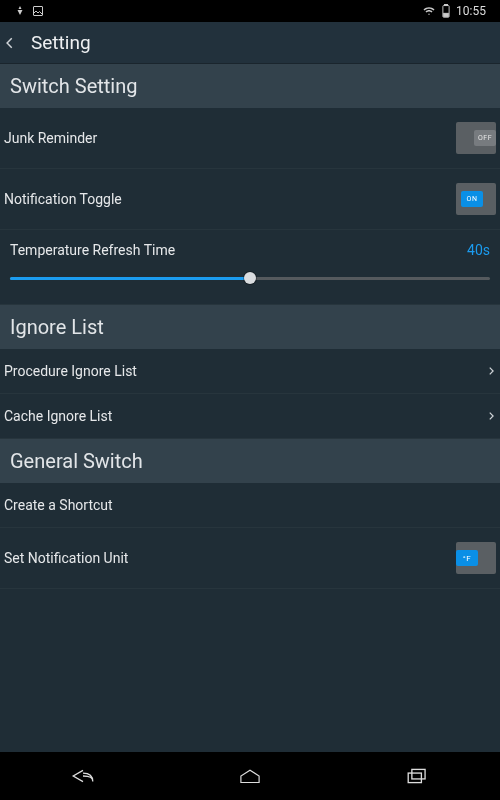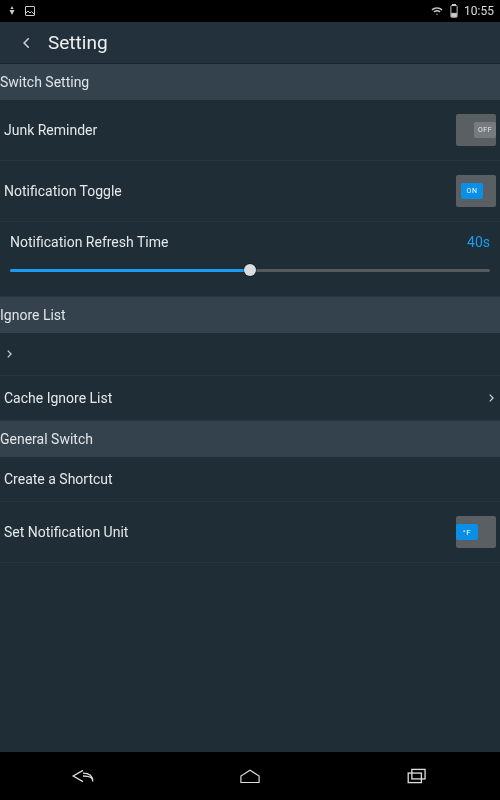--- a/index.html
+++ b/index.html
@@ -12,47 +12,47 @@
     flex-direction: column;
   }
 
   
   .status-bar {
     height: 22px;
     background: #000;
     display: flex;
     align-items: center;
     justify-content: space-between;
-    padding: 0 6px;
+    padding: 0 14px;
     font-size: 12px;
     color: #ddd;
   }
   .status-left, .status-right { display: flex; align-items: center; gap: 6px; }
   .status-icon { display: inline-flex; }
 
   
   .header {
     height: 42px;
     background: #22313c;
     display: flex;
     align-items: center;
-    padding: 0 20px;
+    padding: 0 3px;
     gap: 14px;
     border-bottom: 1px solid #1a252d;
   }
   .header .back { display: flex; align-items: center; color: #d0d4d8; }
   .header-title { font-size: 19px; font-weight: 400; color: #eef0f2; }
 
   
   .content { flex: 1; overflow-y: auto; background: #1f2d36; }
 
   .section-header {
     background: #33424c;
-    padding: 10px 0;
-    font-size: 14px;
+    padding: 10px 10px;
+    font-size: 20px;
     color: #e2e5e8;
   }
 
   .row {
     display: flex;
     align-items: center;
     justify-content: space-between;
     padding: 14px 4px;
     font-size: 14px;
     color: #e6e8ea;
@@ -176,33 +176,34 @@
 
   <div class="row">
     <span class="label">Notification Toggle</span>
     <span class="toggle on">
       <span class="pill">ON</span>
     </span>
   </div>
 
   <div class="row row-slider">
     <div class="head">
-      <span class="label">Notification Refresh Time</span>
+      <span class="label">Temperature Refresh Time</span>
       <span class="value-blue">40s</span>
     </div>
     <div class="slider">
       <div class="track"></div>
       <div class="track-fill" id="track-fill" style="width: 50%;"></div>
       <div class="thumb" id="thumb" style="left: 50%;"></div>
     </div>
   </div>
 
   <div class="section-header">Ignore List</div>
 
   <div class="row">
+    <span class="label">Procedure Ignore List</span>
     <span class="chevron">
       <svg width="10" height="14" viewBox="0 0 24 24" fill="none" stroke="#cfd3d7" stroke-width="3">
           <polyline points="9 4 17 12 9 20"></polyline>
         </svg>
     </span>
   </div>
 
   <div class="row">
     <span class="label">Cache Ignore List</span>
     <span class="chevron">

